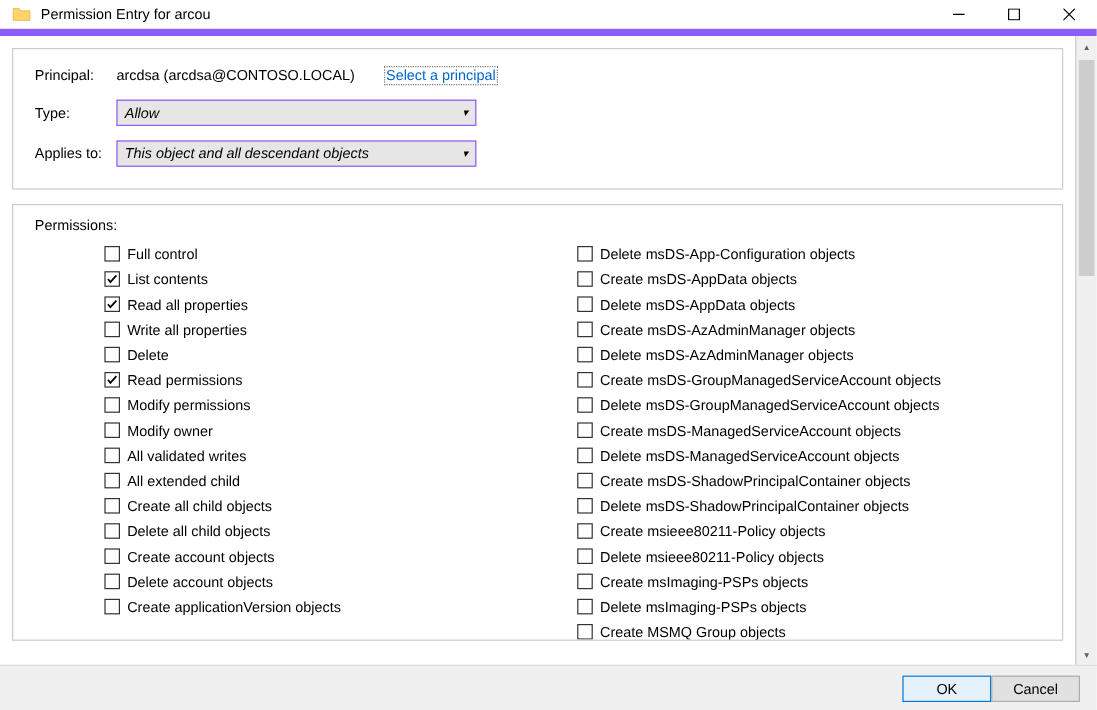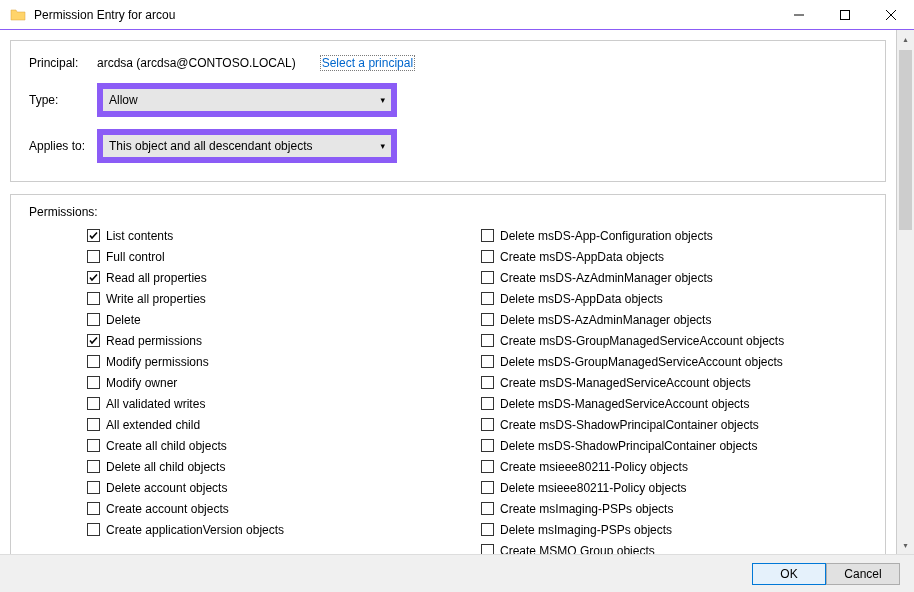--- a/index.html
+++ b/index.html
@@ -1,30 +1,30 @@
 <!DOCTYPE html>
 <html><head>
   <meta charset="utf-8">
   <style>
     * { box-sizing: border-box; font-family: "Segoe UI", Tahoma, sans-serif; }
     body { margin: 0; background: #fff; width: 914px; height: 592px; overflow: hidden; font-size: 12px; }
-    .title-bar { height: 30px; display: flex; align-items: center; background: #fff; border-bottom: 1px solid #8b5cf6; }
+    .title-bar { height: 30px; display: flex; align-items: center; background: #fff; border-bottom: 6px solid #8b5cf6; }
     .title-icon { width: 16px; height: 16px; margin: 0 8px 0 10px; display: flex; align-items: center; justify-content: center; }
     .title-text { flex: 1; font-size: 12px; color: #000; }
     .win-btn { width: 46px; height: 30px; display: flex; align-items: center; justify-content: center; cursor: default; }
     .content-area { position: absolute; top: 30px; left: 0; right: 18px; bottom: 38px; overflow: hidden; padding: 10px; }
     .vscroll { position: absolute; top: 30px; right: 0; bottom: 38px; width: 18px; background: #f0f0f0; border-left: 1px solid #ccc; }
     .vscroll-arrow { height: 18px; display: flex; align-items: center; justify-content: center; color: #606060; font-size: 8px; }
     .vscroll-thumb { position: absolute; top: 20px; left: 2px; right: 2px; height: 180px; background: #cdcdcd; }
     .panel { border: 1px solid #ccc; background: #fff; padding: 14px 14px 14px 18px; margin-bottom: 12px; }
     .row { display: flex; align-items: center; margin-bottom: 12px; }
     .row-label { width: 68px; font-size: 12px; color: #000; }
     .principal-text { font-size: 12px; margin-right: 24px; }
     .link { color: #0066cc; font-size: 12px; cursor: pointer; border: 1px dotted #7a7a7a; padding: 0 1px; }
-    .combo { width: 300px; height: 34px; border: 6px solid #8b5cf6; background: #e6e6e6; display: flex; align-items: center; padding: 0 6px; font-size: 12px; position: relative; }
+    .combo { width: 300px; height: 22px; border: 1px solid #8b5cf6; background: #e6e6e6; display: flex; align-items: center; padding: 0 6px; font-size: 12px; position: relative; font-style: italic; }
     .combo-arrow { position: absolute; right: 6px; top: 50%; transform: translateY(-50%); font-size: 9px; color: #000; }
     .perm-panel { border: 1px solid #ccc; background: #fff; padding: 10px 14px 0 18px; height: 364px; overflow: hidden; }
     .perm-title { font-size: 12px; margin-bottom: 6px; }
     .perm-cols { display: flex; }
     .perm-col { flex: 1; }
     .perm-col.left { padding-left: 58px; }
     .perm-col.right { padding-left: 4px; }
     .chk-row { display: flex; align-items: center; height: 21px; }
     .chk { width: 13px; height: 13px; border: 1px solid #333; margin-right: 6px; display: flex; align-items: center; justify-content: center; background: #fff; }
     .chk.checked svg { display: block; }
@@ -83,32 +83,32 @@
         <span class="combo-arrow">▾</span>
       </div>
     </div>
   </div>
 
   <div class="perm-panel">
     <div class="perm-title">Permissions:</div>
     <div class="perm-cols">
       <div class="perm-col left" id="perm-left">
           <div class="chk-row">
+            <span class="chk"></span>
+            <span class="chk-label">Full control</span>
+          </div>
+          <div class="chk-row">
             <span class="chk checked">
               <svg width="11" height="11" viewBox="0 0 11 11">
                 <path d="M2 5.5l2 2.5L9 2.5" fill="none" stroke="#000" stroke-width="1.5"></path>
               </svg>
             </span>
             <span class="chk-label">List contents</span>
           </div>
           <div class="chk-row">
-            <span class="chk"></span>
-            <span class="chk-label">Full control</span>
-          </div>
-          <div class="chk-row">
             <span class="chk checked">
               <svg width="11" height="11" viewBox="0 0 11 11">
                 <path d="M2 5.5l2 2.5L9 2.5" fill="none" stroke="#000" stroke-width="1.5"></path>
               </svg>
             </span>
             <span class="chk-label">Read all properties</span>
           </div>
           <div class="chk-row">
             <span class="chk"></span>
             <span class="chk-label">Write all properties</span>
@@ -144,47 +144,47 @@
           <div class="chk-row">
             <span class="chk"></span>
             <span class="chk-label">Create all child objects</span>
           </div>
           <div class="chk-row">
             <span class="chk"></span>
             <span class="chk-label">Delete all child objects</span>
           </div>
           <div class="chk-row">
             <span class="chk"></span>
+            <span class="chk-label">Create account objects</span>
+          </div>
+          <div class="chk-row">
+            <span class="chk"></span>
             <span class="chk-label">Delete account objects</span>
-          </div>
-          <div class="chk-row">
-            <span class="chk"></span>
-            <span class="chk-label">Create account objects</span>
           </div>
           <div class="chk-row">
             <span class="chk"></span>
             <span class="chk-label">Create applicationVersion objects</span>
           </div>
         </div>
       <div class="perm-col right" id="perm-right">
           <div class="chk-row">
             <span class="chk"></span>
             <span class="chk-label">Delete msDS-App-Configuration objects</span>
           </div>
           <div class="chk-row">
             <span class="chk"></span>
             <span class="chk-label">Create msDS-AppData objects</span>
           </div>
           <div class="chk-row">
             <span class="chk"></span>
+            <span class="chk-label">Delete msDS-AppData objects</span>
+          </div>
+          <div class="chk-row">
+            <span class="chk"></span>
             <span class="chk-label">Create msDS-AzAdminManager objects</span>
-          </div>
-          <div class="chk-row">
-            <span class="chk"></span>
-            <span class="chk-label">Delete msDS-AppData objects</span>
           </div>
           <div class="chk-row">
             <span class="chk"></span>
             <span class="chk-label">Delete msDS-AzAdminManager objects</span>
           </div>
           <div class="chk-row">
             <span class="chk"></span>
             <span class="chk-label">Create msDS-GroupManagedServiceAccount objects</span>
           </div>
           <div class="chk-row">

